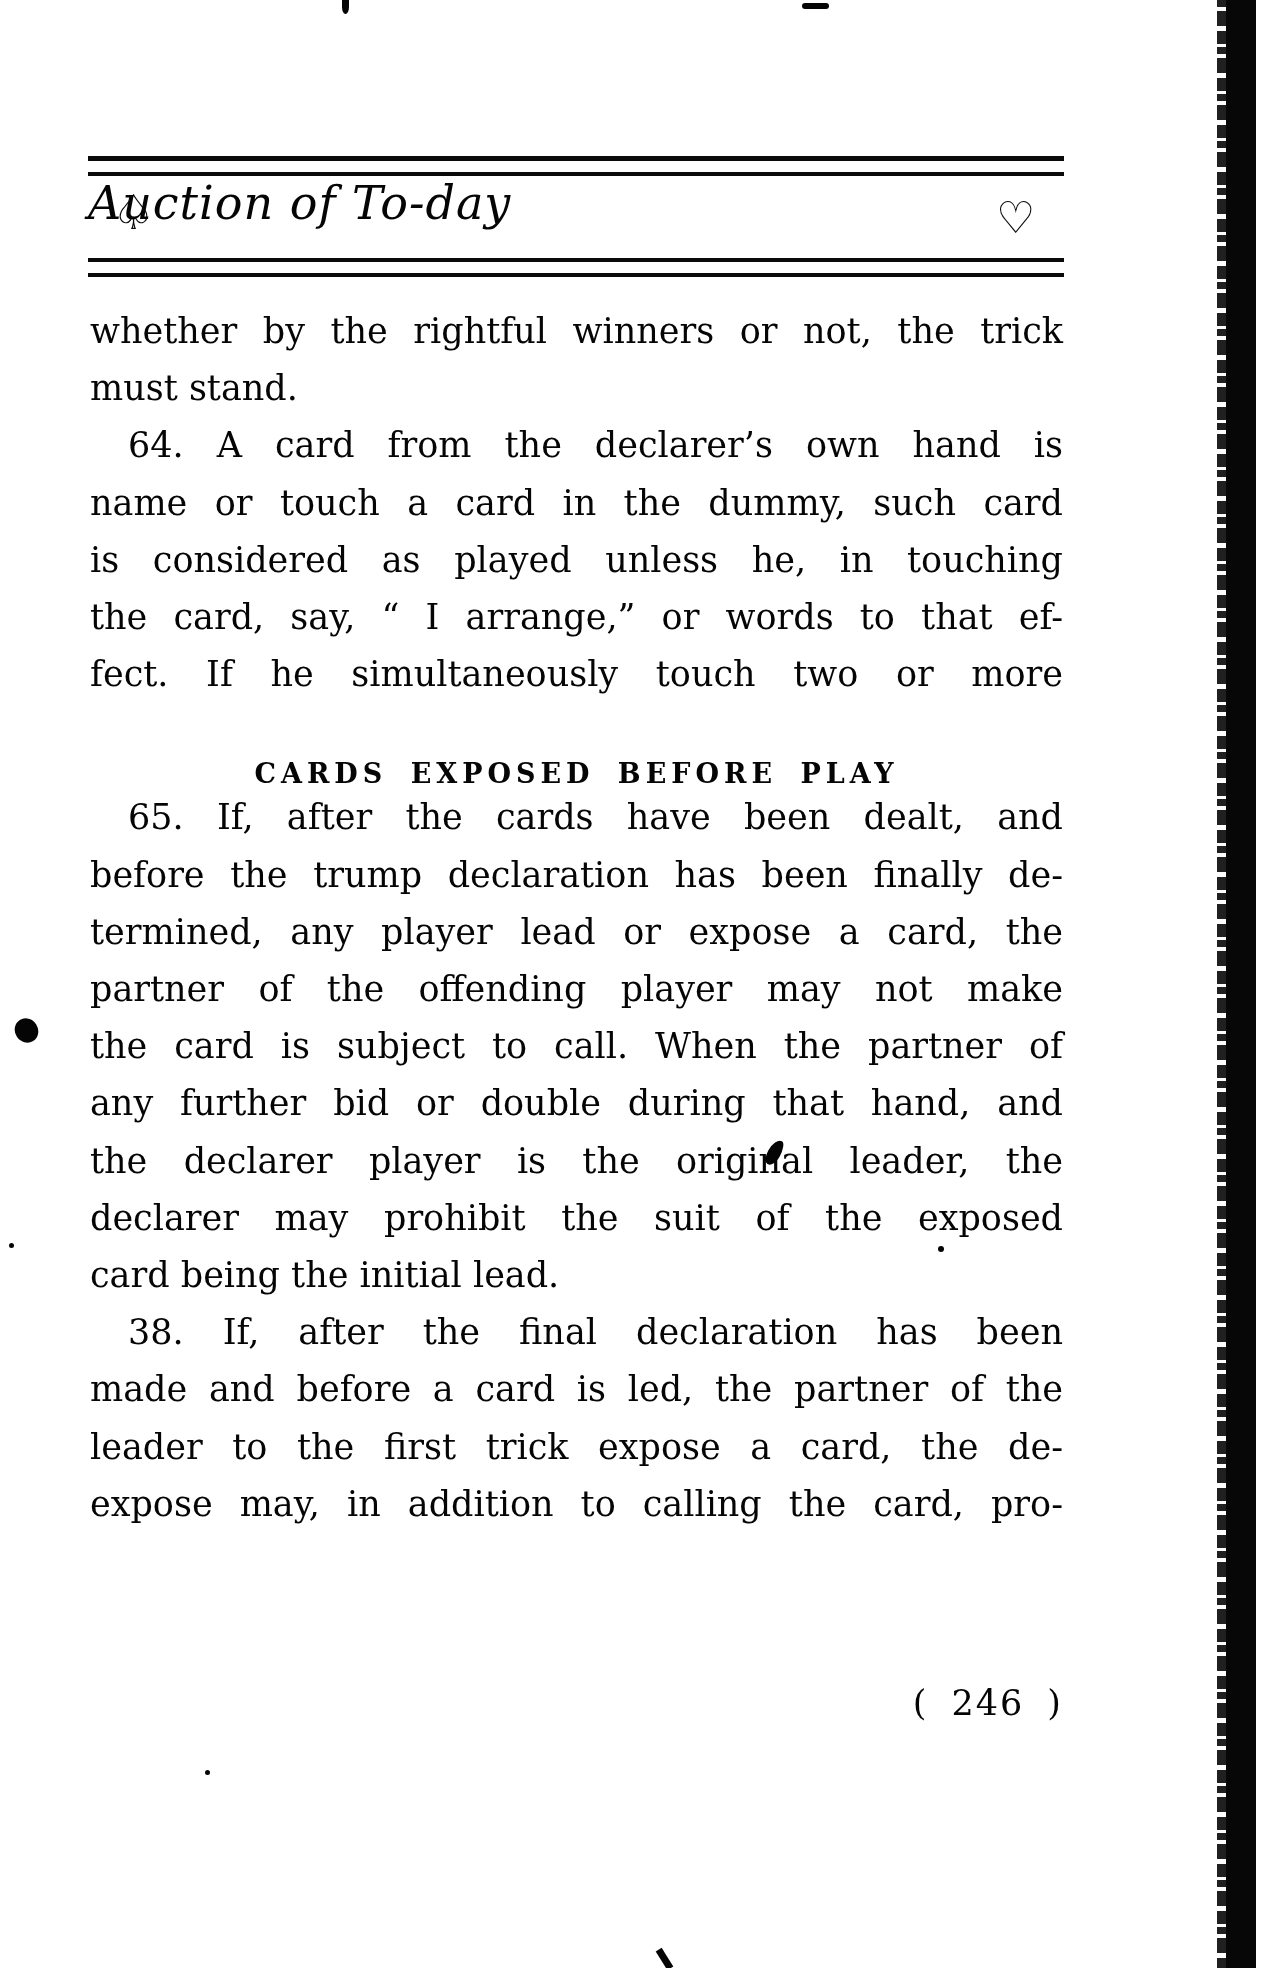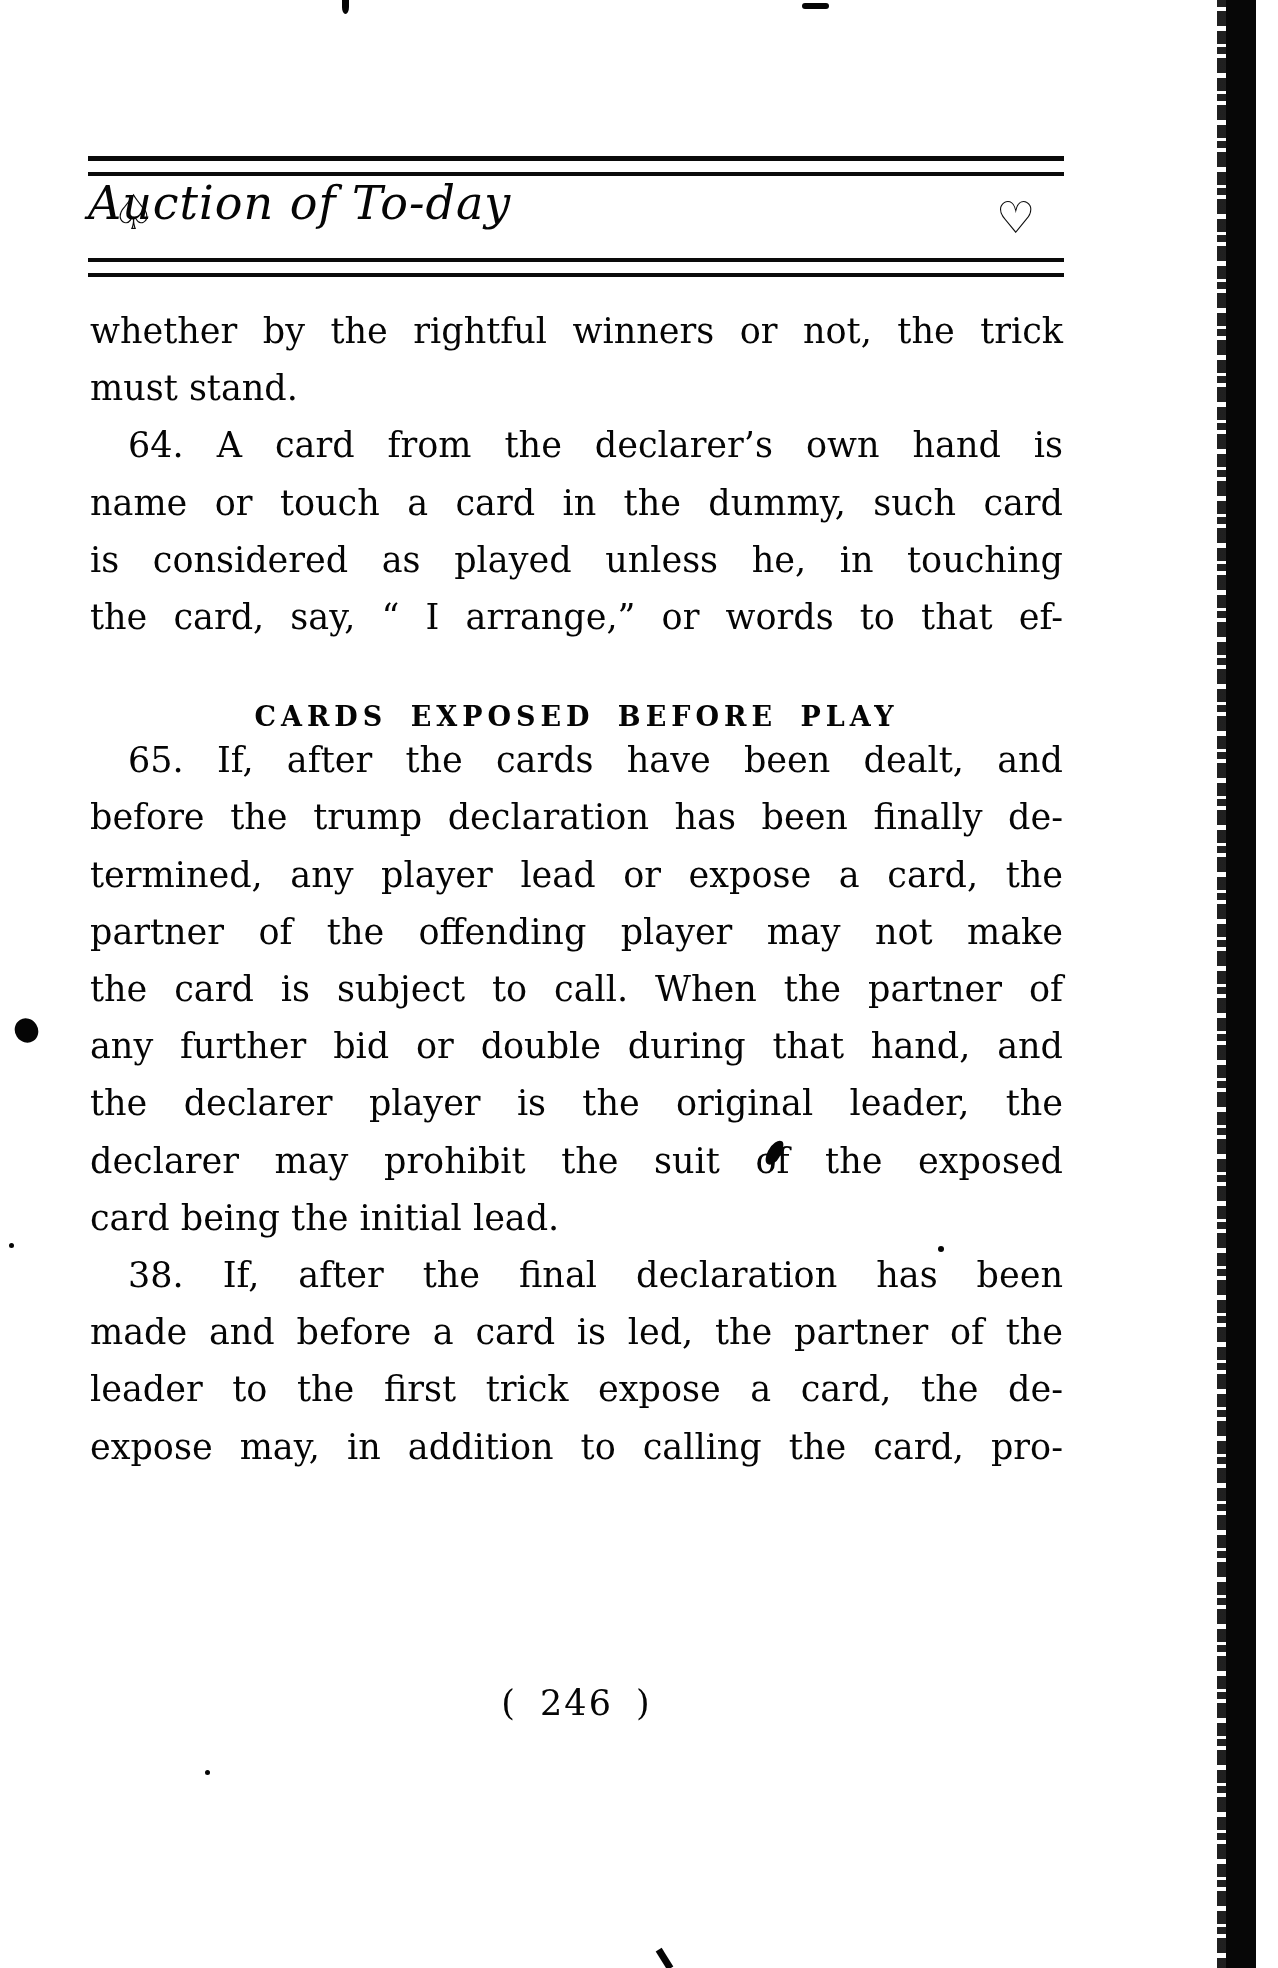--- a/index.html
+++ b/index.html
@@ -43,21 +43,21 @@
   .bline{font-size:35px; line-height:57.2px; white-space:nowrap;}
   .bline.jl{white-space:normal; text-align:justify; text-align-last:justify; word-spacing:2px;}
   .bline.ind{text-indent:38px;}
   .section-heading{
     margin-top:55px; 
     text-align:center; font-size:27px; line-height:31px;
     font-weight:bold; letter-spacing:5px; word-spacing:9px;
   }
   .page-number{
     position:absolute; left:90px; top:1683px; width:973px;
-    text-align:center; font-size:35px; letter-spacing:2px; word-spacing:10px;
+    text-align:right; font-size:35px; letter-spacing:2px; word-spacing:10px;
   }
   
   .ink{position:absolute; background:#050505;}
   .ink.blob-left{left:15px; top:1018px; width:23px; height:25px; border-radius:50%; transform:rotate(-32deg);}
   .ink.tick-over-that{left:768px; top:1139px; width:13px; height:27px;
       border-radius:60% 40% 55% 45%/55% 55% 45% 45%; transform:rotate(28deg);}
   .ink.bottom-slash{left:661px; top:1948px; width:7px; height:22px; transform:rotate(-32deg);}
   .ink.top-tick{left:342px; top:0; width:7px; height:14px; border-radius:0 0 50% 50%;}
   .ink.top-dash{left:802px; top:3px; width:27px; height:6px; border-radius:3px;}
   .ink.speck-a{left:205px; top:1770px; width:5px; height:5px; border-radius:50%;}
@@ -87,20 +87,21 @@
   <span class="suit heart">♡</span>
   <div class="rule bottom"></div>
 
   <div class="page-body">
       <div class="bline jl">whether by the rightful winners or not, the trick</div>
       <div class="bline">must stand.</div>
       <div class="bline jl ind">64. A card from the declarer’s own hand is</div>
       <div class="bline jl">name or touch a card in the dummy, such card</div>
       <div class="bline jl">is considered as played unless he, in touching</div>
       <div class="bline jl">the card, say, “ I arrange,” or words to that ef-</div>
+      <div class="bline jl">fect. If he simultaneously touch two or more</div>
       <div class="section-heading">CARDS EXPOSED BEFORE PLAY</div>
       <div class="bline jl ind">65. If, after the cards have been dealt, and</div>
       <div class="bline jl">before the trump declaration has been finally de-</div>
       <div class="bline jl">termined, any player lead or expose a card, the</div>
       <div class="bline jl">partner of the offending player may not make</div>
       <div class="bline jl">the card is subject to call.  When the partner of</div>
       <div class="bline jl">any further bid or double during that hand, and</div>
       <div class="bline jl">the declarer player is the original leader, the</div>
       <div class="bline jl">declarer may prohibit the suit of the exposed</div>
       <div class="bline">card being the initial lead.</div>

